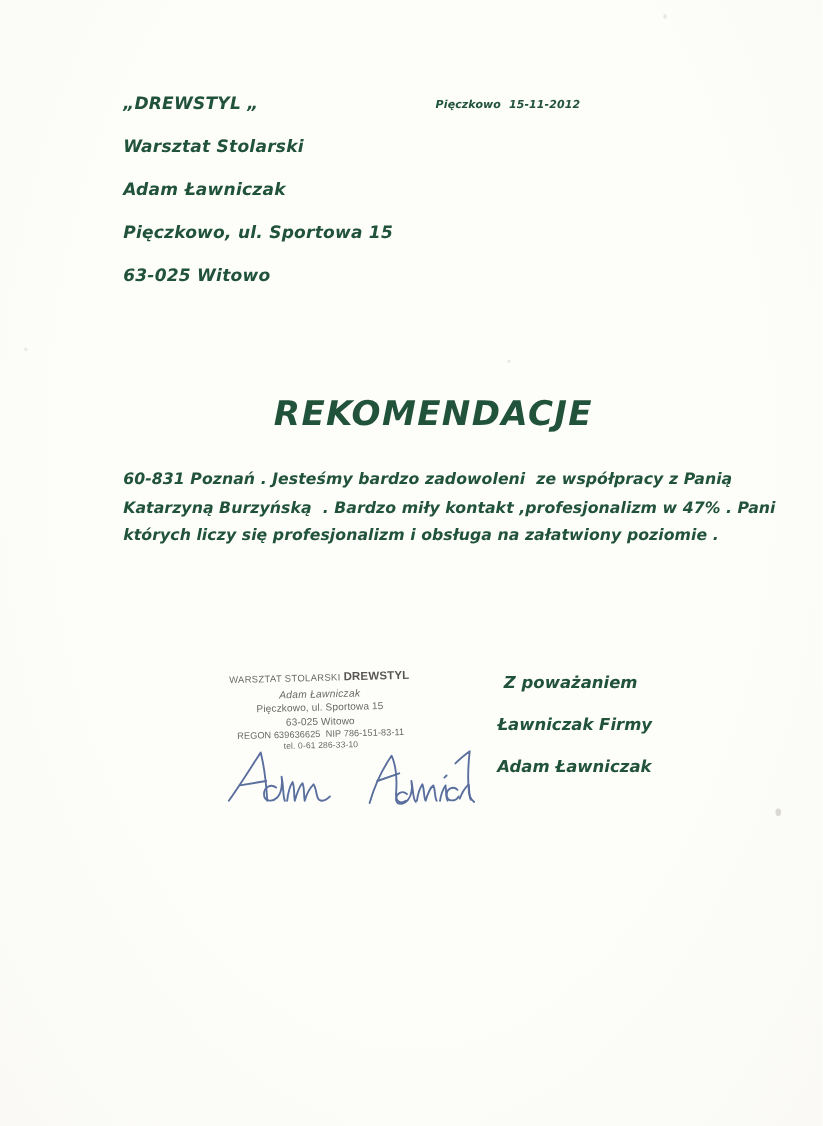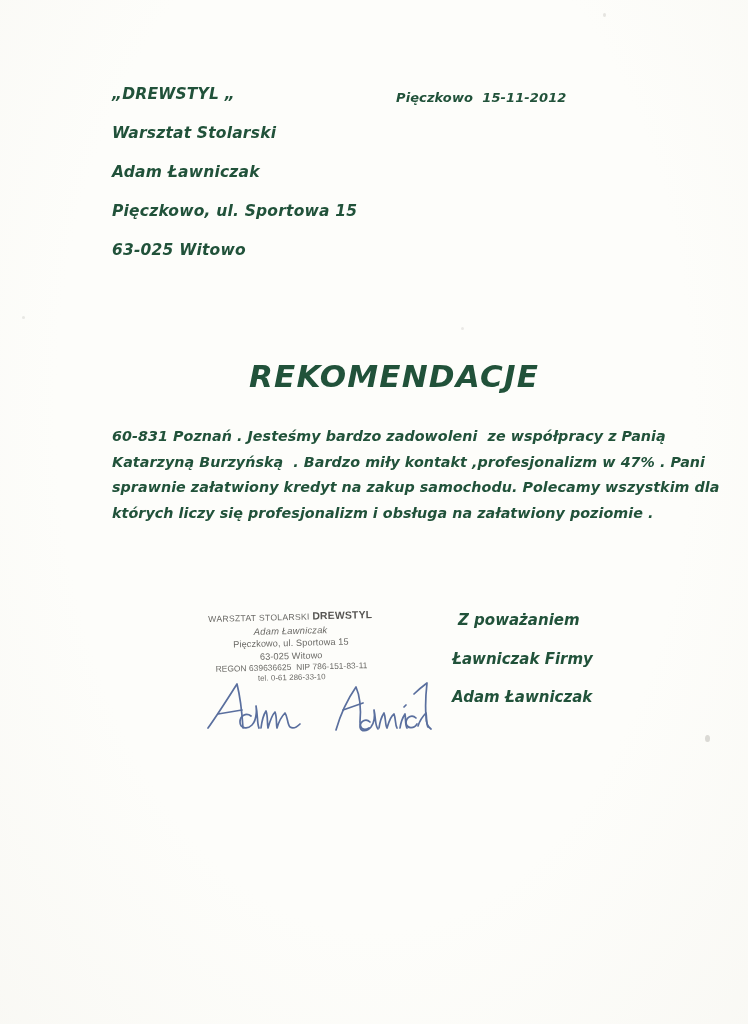--- a/index.html
+++ b/index.html
@@ -45,21 +45,21 @@
     letter-spacing: 0.2px;
     margin-bottom: 22px;
     line-height: 1.1;
   }
   .header-line:last-child { margin-bottom: 0; }
 
   .date-line {
     position: absolute;
     left: 396px;
     top: 90px;
-    font-size: 13px;
+    font-size: 10px;
     letter-spacing: 0.1px;
   }
 
   
   .title {
     position: absolute;
     left: 0;
     right: 0;
     top: 358px;
     text-align: center;
@@ -175,21 +175,20 @@
     <div class="ink header-line">63-025 Witowo</div>
   </div>
 
   <div class="ink date-line">Pięczkowo  15-11-2012</div>
 
   <div class="ink title">REKOMENDACJE</div>
 
   <div class="body-block">
     <div class="ink body-line">60-831 Poznań . Jesteśmy bardzo zadowoleni  ze współpracy z Panią</div>
     <div class="ink body-line">Katarzyną Burzyńską  . Bardzo miły kontakt ,profesjonalizm w 47% . Pani</div>
-    <div class="ink body-line">sprawnie załatwiony kredyt na zakup samochodu. Polecamy wszystkim dla</div>
     <div class="ink body-line">których liczy się profesjonalizm i obsługa na załatwiony poziomie .</div>
   </div>
 
   <div class="stamp">
     <div class="stamp-l1"><span>WARSZTAT STOLARSKI </span><span class="brand">DREWSTYL</span></div>
     <div class="stamp-l2">Adam Ławniczak</div>
     <div class="stamp-l3">Pięczkowo, ul. Sportowa 15</div>
     <div class="stamp-l4">63-025 Witowo</div>
     <div class="stamp-l5">REGON 639636625  NIP 786-151-83-11</div>
     <div class="stamp-l6">tel. 0-61 286-33-10</div>

